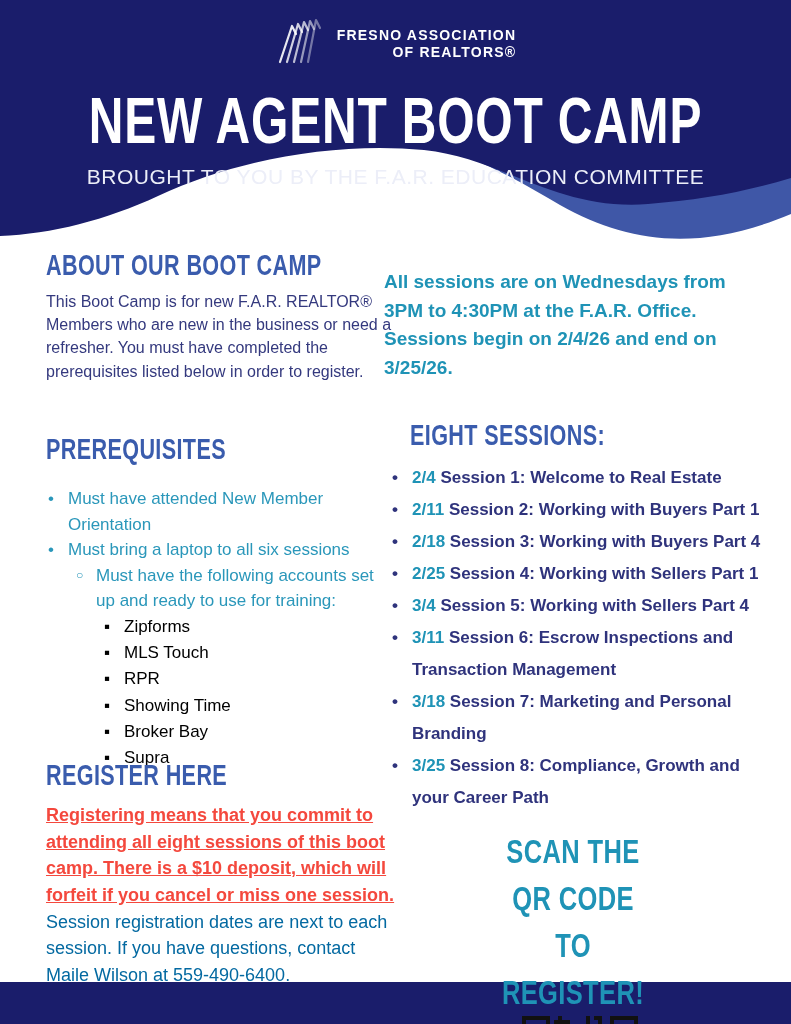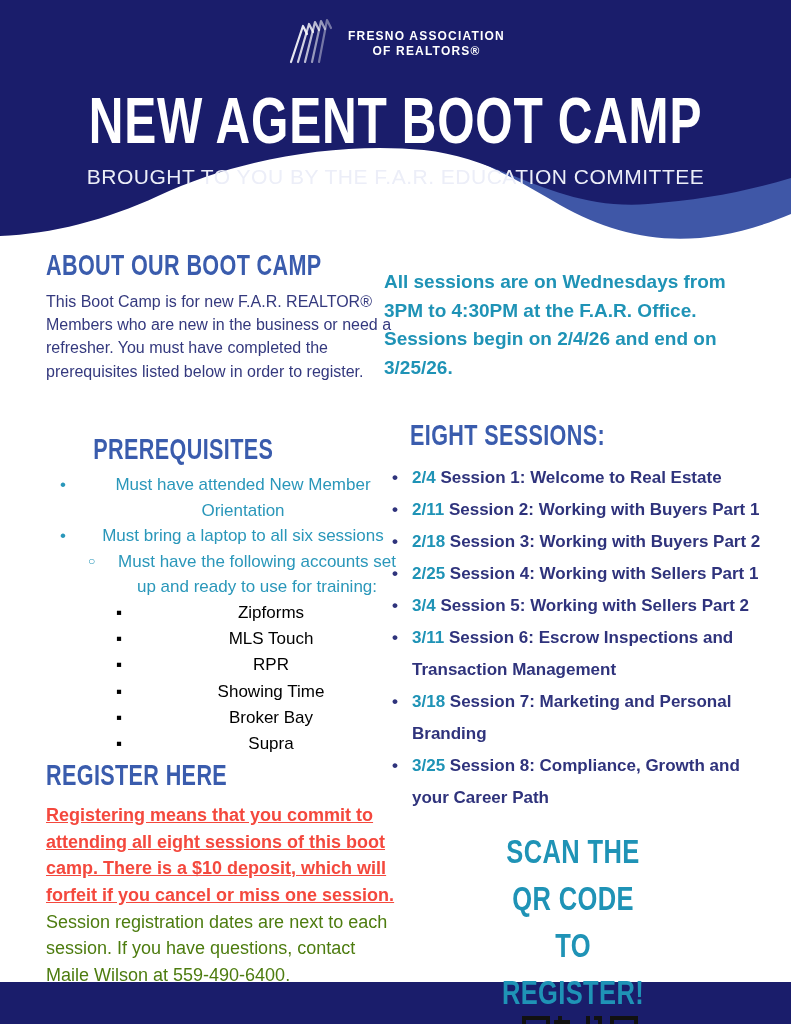--- a/index.html
+++ b/index.html
@@ -5,50 +5,50 @@
   * { margin:0; padding:0; box-sizing:border-box; }
   html,body { width:791px; height:1024px; }
   body {
     position:relative; overflow:hidden; background:#ffffff;
     font-family:"Liberation Sans", sans-serif; color:#34397e;
   }
   
   .header-waves { position:absolute; top:0; left:0; z-index:0; }
   .header-content { position:absolute; top:0; left:0; width:791px; z-index:1; text-align:center; }
   .logo { display:flex; align-items:center; justify-content:center; gap:10px; margin-top:16px; }
-  .logo-text { text-align:center; color:#ffffff; font-weight:bold; font-size:12px; letter-spacing:1.2px; line-height:1.25; }
+  .logo-text { text-align:right; color:#ffffff; font-weight:bold; font-size:14px; letter-spacing:1.2px; line-height:1.25; }
   .big-title {
     margin-top:14px; color:#ffffff; font-weight:bold; font-size:60px;
     letter-spacing:1px; white-space:nowrap; transform:scale(0.80,1.08); transform-origin:center;
   }
   .subtitle { margin-top:10px; color:#eceef8; font-size:21px; letter-spacing:0.5px; }
   
   .h-cond {
     font-weight:bold; font-size:30px; color:#3a5cad; white-space:nowrap;
     transform:scaleX(0.72); transform-origin:left center; letter-spacing:0.5px;
   }
   
   .col-left  { position:absolute; left:46px;  top:248px; width:348px; z-index:1; }
   .col-right { position:absolute; left:384px; top:268px; width:378px; z-index:1; }
   .about-body { margin-top:8px; font-size:16px; line-height:1.45; color:#34397e; }
   .schedule-note { font-size:19px; font-weight:bold; line-height:1.5; color:#1f93b6; }
   
-  .prereq-block { position:absolute; top:184px; left:12px; width:348px;text-align:center; }
-  .prereq-list { margin-top:6px; list-style:none; color:#2a97ba; font-size:17px; line-height:1.5; }
+  .prereq-block { position:absolute; top:184px; left:0; width:348px; }
+  .prereq-list { margin-top:20px; list-style:none; color:#2a97ba; font-size:17px; line-height:1.5; }
   .prereq-list > li { padding-left:22px; position:relative; }
   .prereq-list > li::before { content:"•"; position:absolute; left:2px; color:#2a97ba; }
   .sub-item { padding-left:50px; position:relative; color:#2a97ba; font-size:17px; line-height:1.5; }
   .sub-item::before { content:"○"; position:absolute; left:30px; font-size:12px; top:3px; }
   .acct-list { list-style:none; color:#000000; font-size:17px; line-height:1.55; }
   .acct-list li { padding-left:78px; position:relative; }
   .acct-list li::before { content:"▪"; position:absolute; left:58px; }
   
   .register-block { position:absolute; top:510px; left:0; width:352px; }
   .register-warning { margin-top:10px; font-size:18px; font-weight:bold; line-height:1.48; color:#f4483d; text-decoration:underline; }
-  .register-info { font-size:18px; line-height:1.48; color:#4d7c0f; }
+  .register-info { font-size:18px; line-height:1.48; color:#0369a1; }
   
   .sessions-block { position:absolute; top:150px; left:0; width:378px; }
   .sessions-block .h-cond { margin-left:26px; }
   .sessions-list { margin-top:10px; list-style:none; font-size:17px; font-weight:bold; line-height:1.88; color:#2f337c; }
   .sessions-list li { padding-left:28px; position:relative; }
   .sessions-list li::before { content:"•"; position:absolute; left:8px; color:#2f337c; }
   .sess-date { color:#1f93b6; }
   
   .qr-row { position:absolute; top:560px; left:0; width:378px; display:flex; align-items:center;flex-direction:column; }
   .qr-cta {
@@ -120,23 +120,23 @@
 </div>
 
 <div class="col-right">
   <p class="schedule-note">All sessions are on Wednesdays from 3PM to 4:30PM at the F.A.R. Office. Sessions begin on 2/4/26 and end on 3/25/26.</p>
 
   <div class="sessions-block">
     <div class="h-cond">EIGHT SESSIONS:</div>
     <ul class="sessions-list">
       <li><span class="sess-date">2/4</span> <span>Session 1:  Welcome to Real Estate</span></li>
       <li><span class="sess-date">2/11</span> <span>Session 2: Working with Buyers Part 1</span></li>
-      <li><span class="sess-date">2/18</span> <span>Session 3: Working with Buyers Part 2</span></li>
+      <li><span class="sess-date">2/18</span> <span>Session 3: Working with Buyers Part 4</span></li>
       <li><span class="sess-date">2/25</span> <span>Session 4: Working with Sellers Part 1</span></li>
-      <li><span class="sess-date">3/4</span> <span>Session 5: Working with Sellers Part 2</span></li>
+      <li><span class="sess-date">3/4</span> <span>Session 5: Working with Sellers Part 4</span></li>
       <li><span class="sess-date">3/11</span> <span>Session 6: Escrow Inspections and Transaction Management</span></li>
       <li><span class="sess-date">3/18</span> <span>Session 7: Marketing and Personal Branding</span></li>
       <li><span class="sess-date">3/25</span> <span>Session 8: Compliance, Growth and your Career Path</span></li>
     </ul>
   </div>
 
   <div class="qr-row">
     <div class="qr-cta">SCAN THE QR CODE TO REGISTER!</div>
     <div class="qr-box">
       <svg id="qr-svg" width="116" height="116" viewBox="0 0 116 116" aria-hidden="true">

